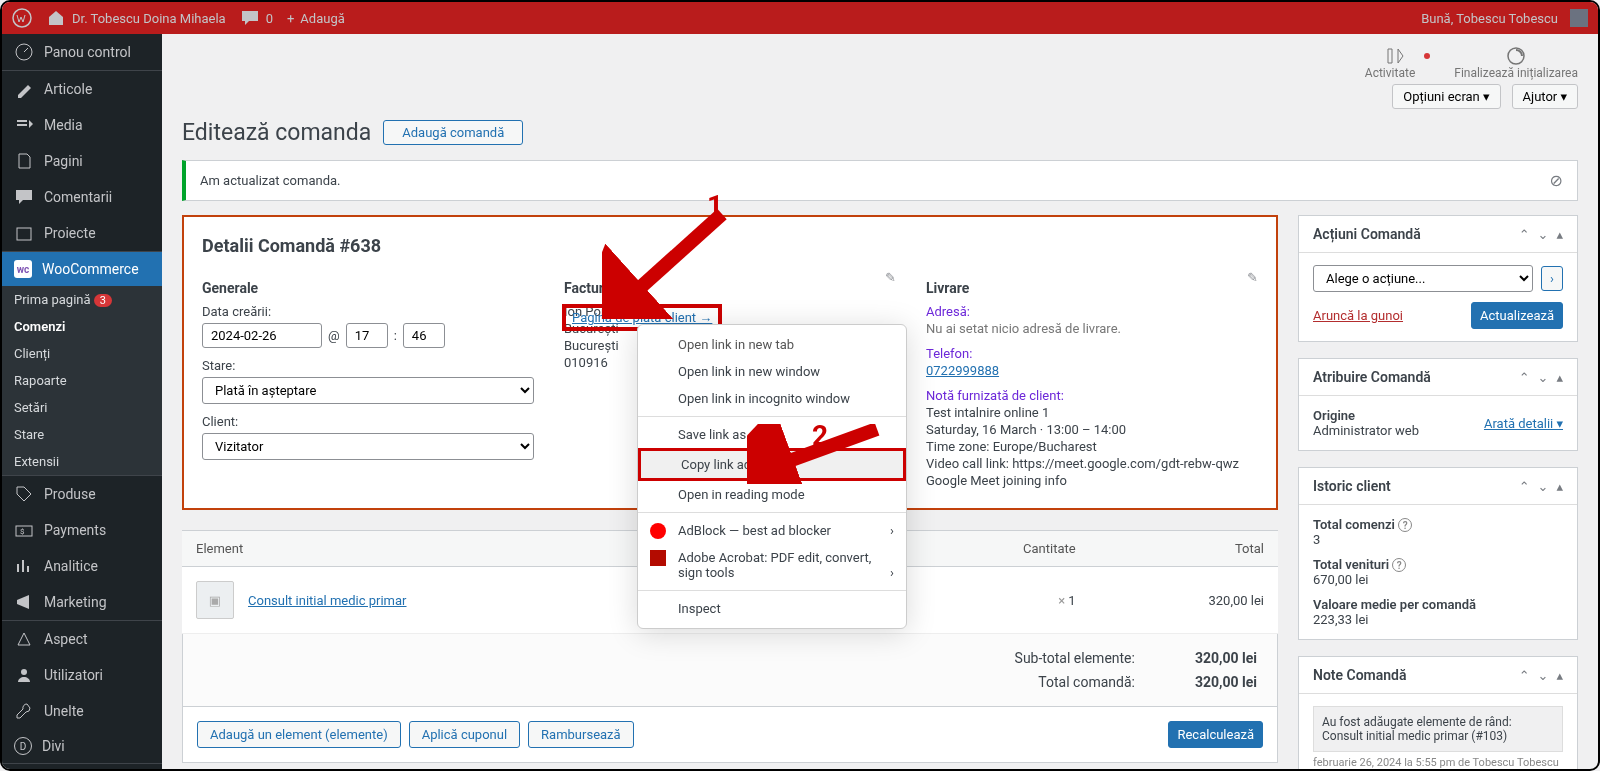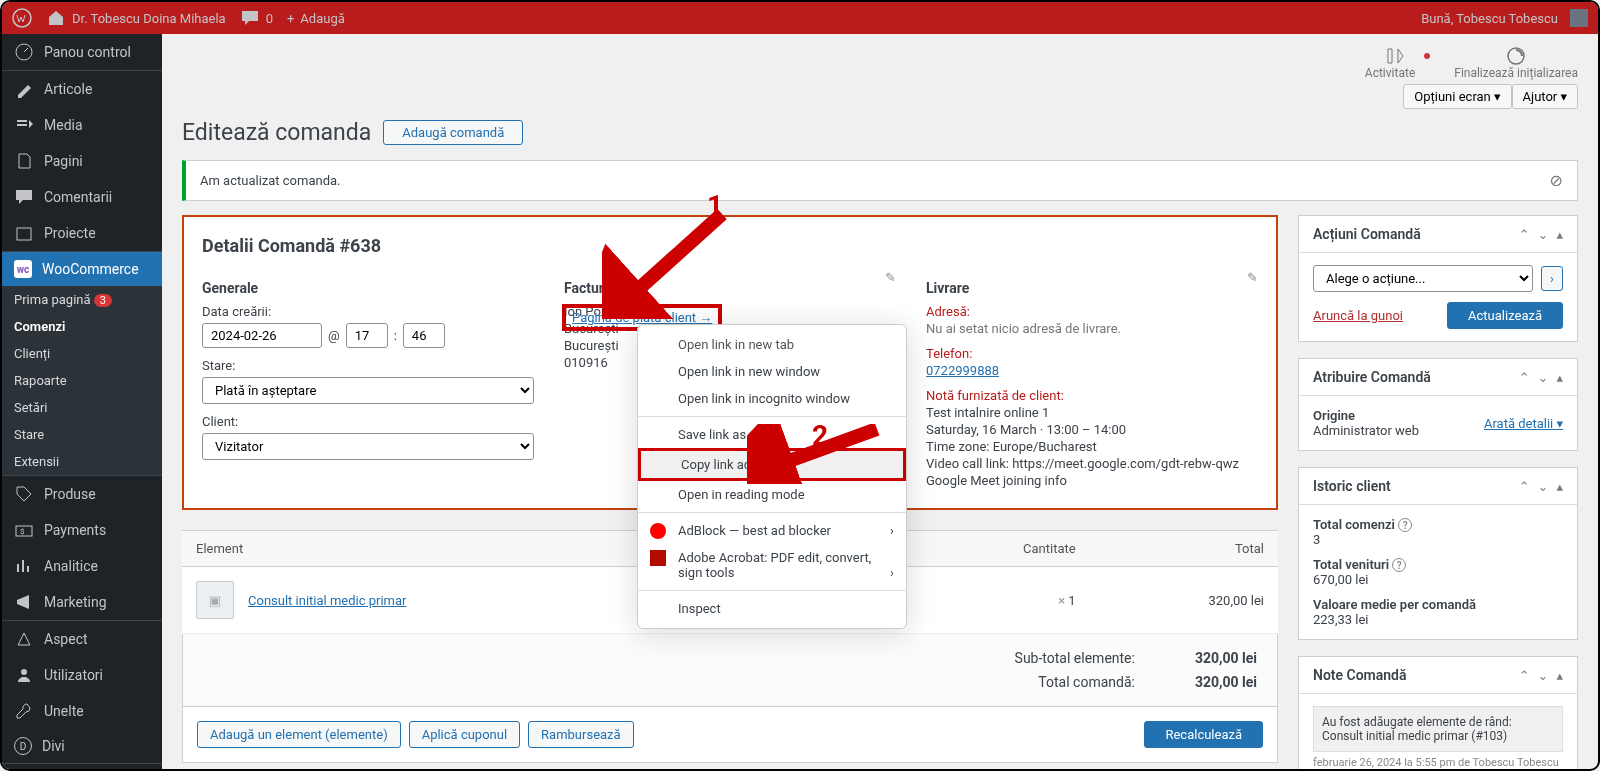--- a/index.html
+++ b/index.html
@@ -12,42 +12,42 @@
 .sidebar .item{padding:8px 12px;display:flex;align-items:center;gap:10px;cursor:pointer}
 .sidebar .item.active{background:#2271b1;color:#fff;position:relative}
 .sidebar .item.sep{border-top:1px solid #3f444a}
 .sidebar .sub{background:#2c3338;color:#d6d9dc;font-size:13px}
 .sidebar .sub .subitem{padding:6px 12px;cursor:pointer}
 .sidebar .sub .subitem.cur{color:#fff;font-weight:600}
 .sidebar .badge{background:#d63638;color:#fff;border-radius:9px;padding:0 6px;font-size:11px}
 .content{flex:1;padding:0 20px 20px 20px;overflow:auto;position:relative}
 .topright{position:absolute;right:20px;top:12px;display:flex;gap:30px;align-items:center}
 .topright .tab{text-align:center;font-size:12px;color:#757575}
-.screenopts{display:flex;gap:0;justify-content:flex-end;margin-top:50px}
+.screenopts{display:flex;gap:11px;justify-content:flex-end;margin-top:50px}
 .screenopts .btn{background:#f6f7f7;border:1px solid #c3c4c7;border-radius:3px;padding:4px 10px;font-size:13px;cursor:pointer}
 .h1row{display:flex;align-items:center;gap:12px;margin-top:10px}
 .h1row h1{font-size:23px;font-weight:400}
 .h1row .addbtn{border:1px solid #2271b1;color:#2271b1;padding:4px 18px;border-radius:3px;background:#f6f7f7;font-size:13px;cursor:pointer}
 .notice{border:1px solid #ccd0d4;border-left:4px solid #00a32a;background:#fff;padding:10px 14px;margin:14px 0;display:flex;justify-content:space-between;align-items:center}
 .closex{color:#787c82;cursor:pointer;font-size:16px}
 .cols{display:flex;gap:20px}
 .maincol{flex:1}
 .sidecol{width:280px;display:flex;flex-direction:column;gap:16px}
 .panel{background:#fff;border:2px solid #c2410c;padding:18px}
 .panel h2{font-size:18px;margin-bottom:14px}
 .panel h3{font-size:14px;margin:10px 0 8px}
 .three{display:flex;gap:30px}
 .three>div{flex:1}
 label.f{font-size:13px;display:block;margin-bottom:4px;color:#3c434a}
 input[type=text],select{border:1px solid #8c8f94;border-radius:3px;padding:4px 8px;font-size:13px;background:#fff}
 .datebox{display:flex;gap:6px;align-items:center}
 .datebox input{width:120px}
 .datebox .tiny{width:42px}
 .fullw{width:100%;margin-bottom:10px}
-.billing .label{font-size:13px;color:#b91c1c}
+.billing .label{font-size:13px;color:#6d28d9}
 .billing div{margin-bottom:2px}
 .link{color:#2271b1;text-decoration:underline}
 .penc{float:right;color:#8c8f94;cursor:pointer}
 .highlight-box{border:4px solid #c00;padding:2px 6px;display:inline-block}
 .highlight-box a{color:#2271b1;text-decoration:underline;font-size:13px}
 .ctxmenu{position:absolute;left:475px;top:290px;width:270px;background:#fff;border:1px solid #ccc;border-radius:6px;box-shadow:0 4px 30px rgba(0,0,0,.15);padding:6px 0;font-size:13px;z-index:200}
 .ctxmenu .mi{padding:6px 20px 6px 40px;cursor:default;position:relative}
 .ctxmenu .mi.hl{border:3px solid #c00;background:#f0f0f0}
 .ctxmenu .sep{border-top:1px solid #ddd;margin:4px 0}
 .ctxmenu .mi .chev{position:absolute;right:12px}
@@ -57,21 +57,21 @@
 .itemstbl{width:100%;border-collapse:collapse;background:#fff}
 .itemstbl th{background:#f6f7f7;text-align:left;padding:10px 14px;font-weight:400;color:#555;border:1px solid #ccd0d4;border-left:none;border-right:none}
 .itemstbl td{padding:14px;border-bottom:1px solid #eee}
 .itemstbl th.r,.itemstbl td.r{text-align:right}
 .itemstbl th.c,.itemstbl td.c{text-align:right}
 .thumb{width:38px;height:38px;background:#eceff1;border:1px solid #ccc;display:flex;align-items:center;justify-content:center;color:#aaa;border-radius:2px}
 .totals{background:#fbfbfb;border:1px solid #ccd0d4;border-top:none;padding:12px 20px;text-align:right;font-size:14px}
 .totals .row{display:flex;justify-content:flex-end;gap:60px;padding:4px 0}
 .actions-row{background:#fff;border:1px solid #ccd0d4;border-top:none;padding:14px;display:flex;justify-content:space-between}
 .btn-o{border:1px solid #2271b1;color:#2271b1;background:#f6f7f7;padding:5px 12px;border-radius:3px;cursor:pointer;font-size:13px}
-.btn-p{background:#2271b1;color:#fff;border:1px solid #2271b1;padding:5px 20px;border-radius:3px;cursor:pointer;font-size:13px}
+.btn-p{background:#2271b1;color:#fff;border:1px solid #2271b1;padding:5px 8px;border-radius:3px;cursor:pointer;font-size:13px}
 .sidepanel{background:#fff;border:1px solid #ccd0d4}
 .sidepanel .head{display:flex;justify-content:space-between;align-items:center;padding:10px 14px;border-bottom:1px solid #ddd}
 .sidepanel .head h3{font-size:14px;font-weight:600}
 .sidepanel .head .ctrls{display:flex;gap:8px;color:#787c82}
 .sidepanel .body{padding:12px 14px;font-size:13px}
 .sidepanel select{width:100%}
 .flexbtw{display:flex;justify-content:space-between;align-items:center;gap:8px}
 .dellink{color:#b32d2e;text-decoration:underline}
 .hintico{display:inline-block;width:14px;height:14px;border:1px solid #888;border-radius:50%;color:#888;font-size:10px;text-align:center;line-height:13px}
 .notebody{background:#f0f0f1;border:1px solid #ddd;padding:8px;font-size:12px;margin-bottom:4px}

